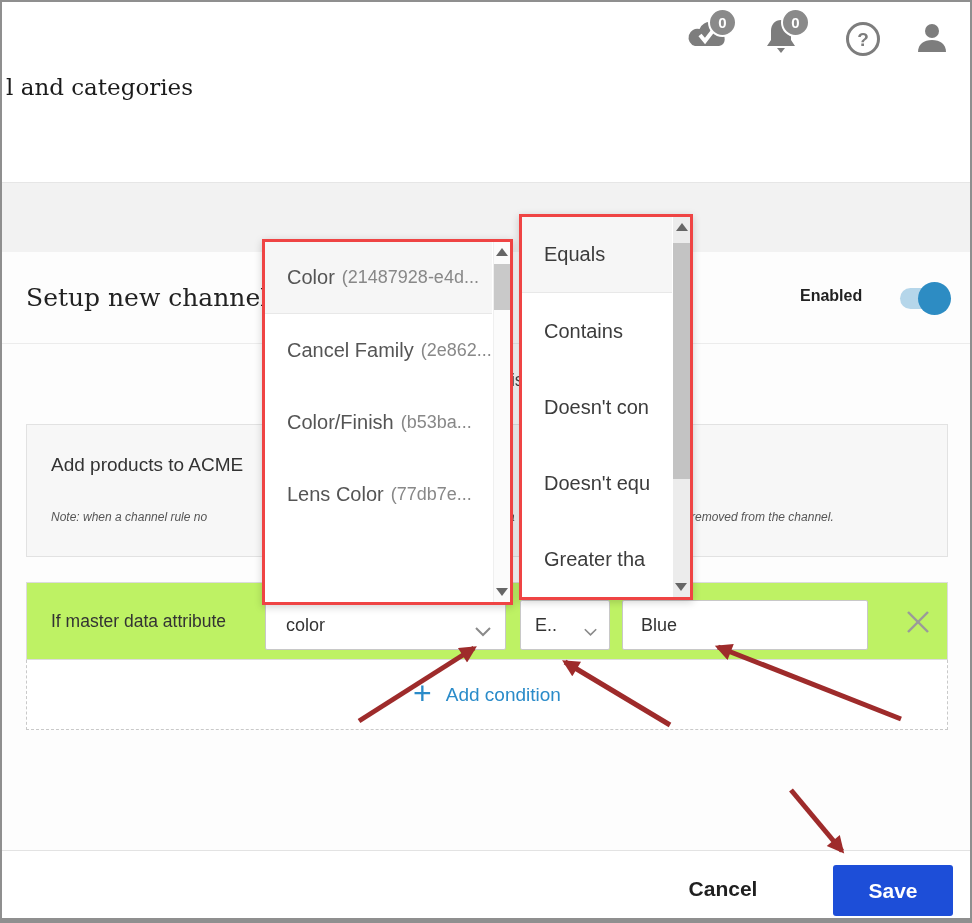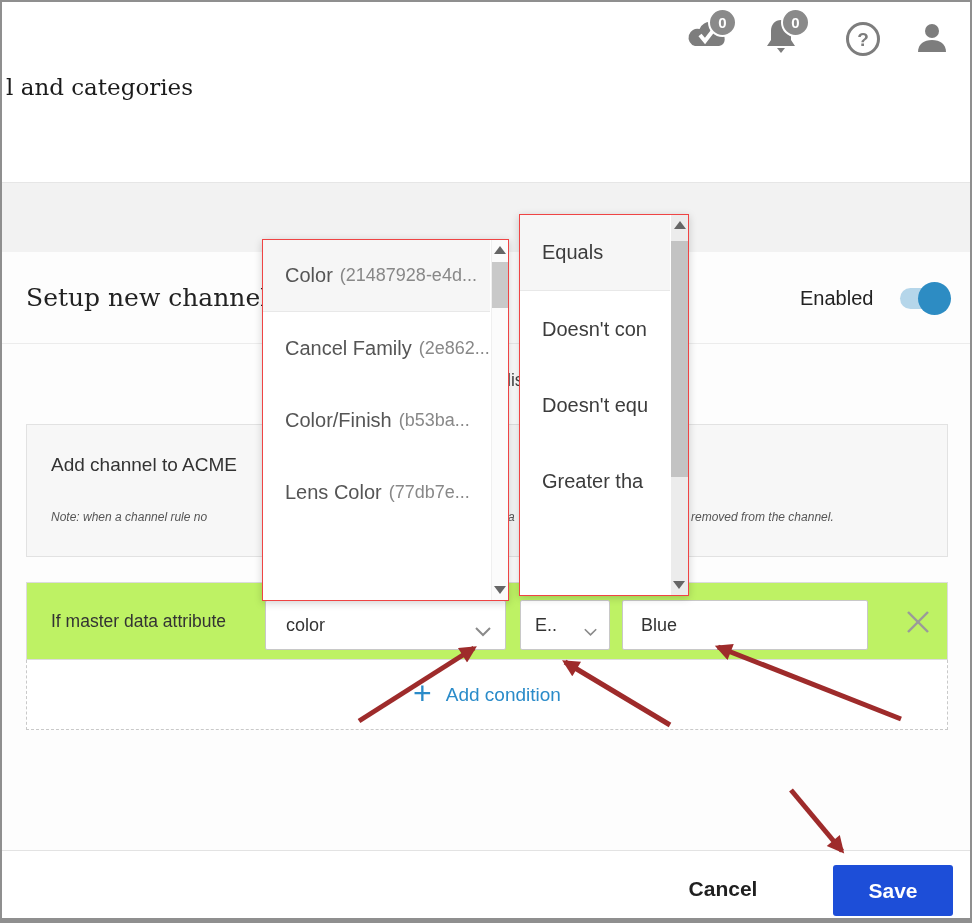--- a/index.html
+++ b/index.html
@@ -29,21 +29,21 @@
     border-top:1px solid #e6e6e6; border-bottom:1px solid #e0e0e0;
   }
   .main-bg { left:0; top:250px; width:100%; height:598px; background:#fdfdfd; }
   .hline { height:1px; background:#ececec; }
 
   
   .panel-heading {
     left:24px; top:281px; font-family:"DejaVu Serif", serif;
     font-size:25px; color:#222;
   }
-  .enabled-label { top:285px; left:798px; font-size:20px; color:#222; }
+  .enabled-label { top:285px; left:798px; font-size:16px; color:#222;font-weight:bold; }
   .toggle { left:898px; top:286px; width:46px; height:21px; border-radius:11px; cursor:pointer; }
   .toggle .knob { position:absolute; right:-5px; top:-6px; width:33px; height:33px; border-radius:50%; }
 
   .intro-text { left:24px; top:368px; font-size:17.5px; color:#444; }
   .intro-frag { left:505px; top:368px; font-size:17.5px; color:#444; }
 
   .scope-box {
     left:24px; top:422px; width:922px; height:133px; box-sizing:border-box;
     background:#f7f7f7; border:1px solid #e2e2e2;
   }
@@ -74,21 +74,21 @@
   .cancel-btn { left:666px; top:875px; width:110px; font-size:21px; font-weight:600; color:#1f1f1f;
     text-align:center; cursor:pointer; }
   .save-btn {
     left:831px; top:863px; width:120px; height:51px; border-radius:3px;
     color:#fff; font-size:21px; font-weight:600; border:none; cursor:pointer;
     display:flex; align-items:center; justify-content:center;
   }
 
   
   .dropdown {
-    position:absolute; background:#fff; border:1px solid #ef4444;
+    position:absolute; background:#fff; border:3px solid #ef4444;
     box-shadow:0 2px 8px rgba(0,0,0,.18); z-index:20;
   }
   .dd-item { display:flex; align-items:baseline; padding-left:22px; gap:7px; box-sizing:border-box;
     cursor:pointer; white-space:nowrap; overflow:hidden; }
   .dd-item.sel { background:#f6f6f6; border-bottom:1px solid #e8e8e8; }
   .dd1 .dd-item { height:72px; align-items:center; width:227px; }
   .dd2 .dd-item { height:76px; align-items:center; width:150px; }
   .dd-name { font-size:20px; color:#555; }
   .dd-id   { font-size:18px; color:#888; }
   .dd2 .dd-name { color:#3c3c3c; }
@@ -150,21 +150,21 @@
 
   <div class="abs panel-heading">Setup new channel r</div>
   <div class="abs enabled-label">Enabled</div>
   <div class="abs toggle" style="background:#b5d6ea;">
     <div class="knob" style="background:#2d8cc3;"></div>
   </div>
 
   <div class="abs intro-frag">lis</div>
 
   <div class="abs scope-box">
-    <div class="abs scope-title">Add channel to ACME</div>
+    <div class="abs scope-title">Add products to ACME</div>
     <div class="abs note" style="left:24px;">Note: when a channel rule no</div>
     <div class="abs note" style="left:481px;">a</div>
     <div class="abs note" style="left:664px;">removed from the channel.</div>
   </div>
 
   <div class="abs cond-row">
     <div class="abs cond-label">If master data attribute</div>
 
     <div class="abs field" style="left:238px; width:241px; padding-left:20px;">
       <span>color</span>
@@ -223,20 +223,23 @@
     <div class="sbar sbar1">
       <div class="tri-up"></div>
       <div class="thumb" style="top:22px; height:46px; background:#c9c9c9;"></div>
       <div class="tri-dn"></div>
     </div>
   </div>
 
   <div class="dropdown dd2" style="left:517px; top:212px; width:168px; height:380px;">
     <div class="dd-item sel">
       <span class="dd-name">Equals</span>
+    </div>
+    <div class="dd-item">
+      <span class="dd-name">Contains</span>
     </div>
     <div class="dd-item">
       <span class="dd-name">Doesn't con</span>
     </div>
     <div class="dd-item">
       <span class="dd-name">Doesn't equ</span>
     </div>
     <div class="dd-item">
       <span class="dd-name">Greater tha</span>
     </div>

